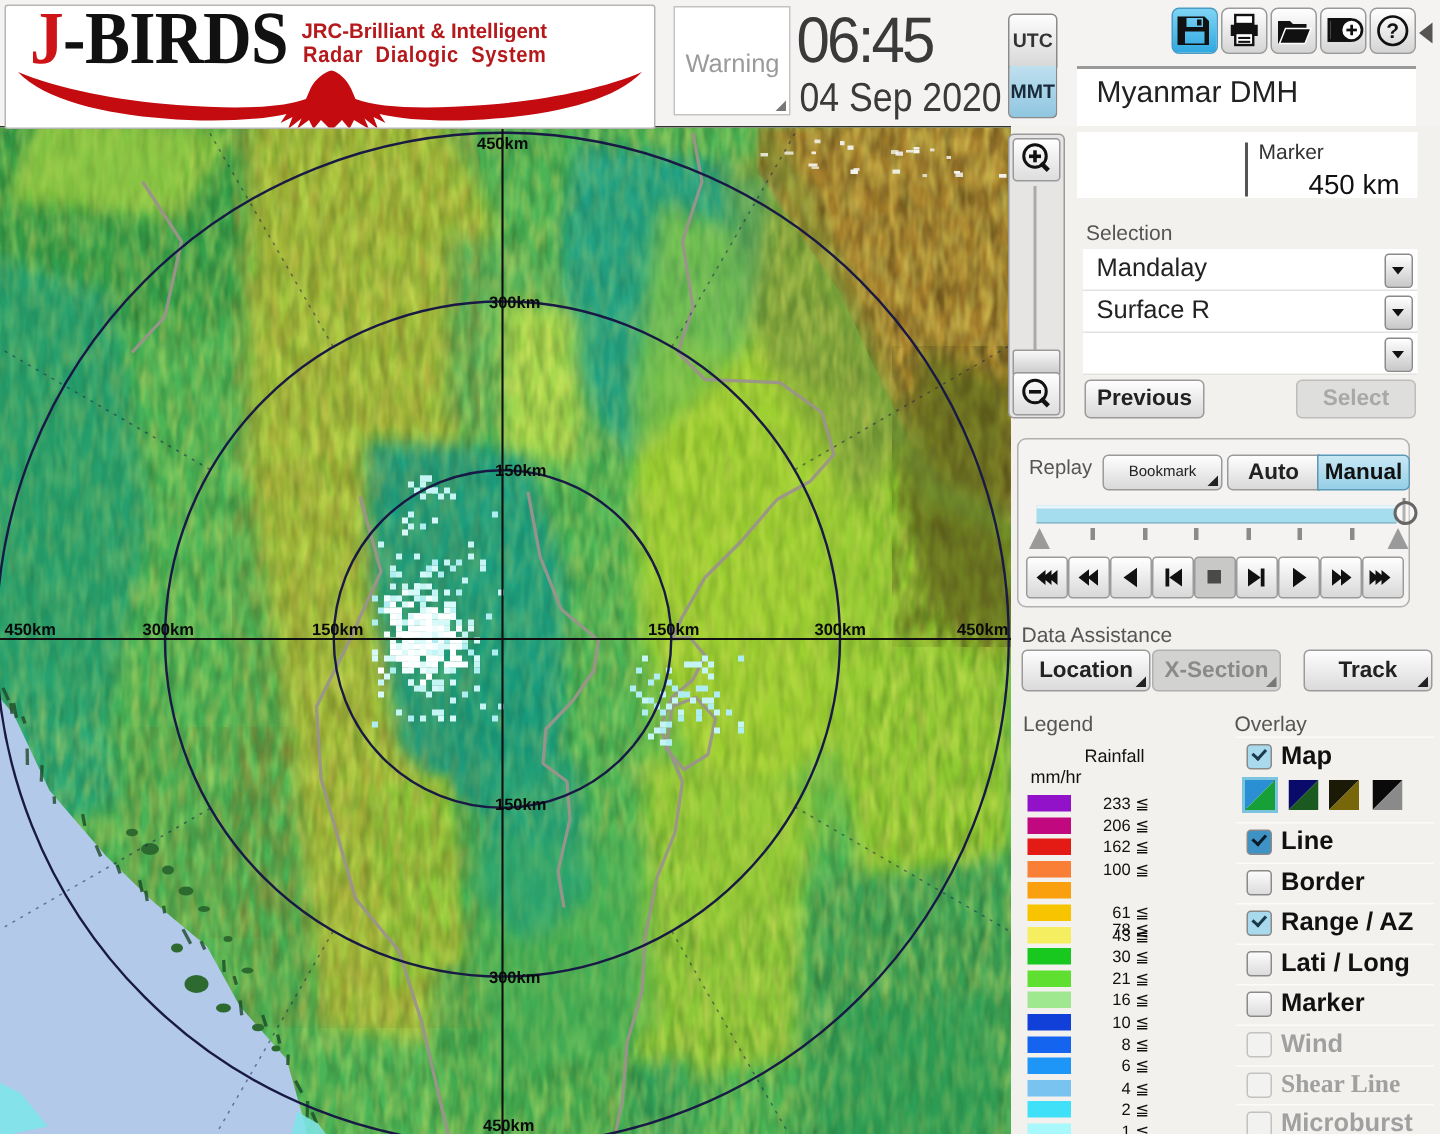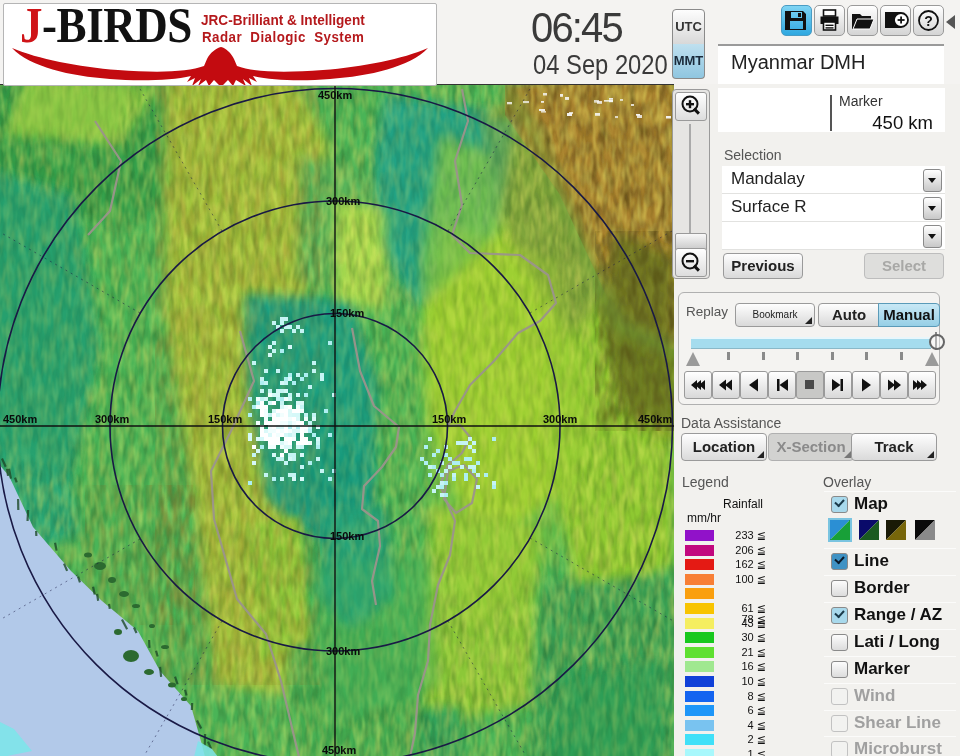--- a/index.html
+++ b/index.html
@@ -58,21 +58,21 @@
   #sliderthumb{left:250px;top:41px;width:12px;height:12px;border:2px solid #666;border-radius:50%;background:rgba(255,255,255,0.35);}
   #sliderline{left:256px;top:39px;width:2px;height:18px;background:#888;}
   .tmark{top:59px;width:0;height:0;border-left:7px solid transparent;border-right:7px solid transparent;border-bottom:14px solid #9a9a9a;}
   .tick{top:59px;width:3px;height:8px;background:#8a8a8a;}
   .pbbtn{top:78px;width:26px;height:26px;border:1px solid #9a9a9a;border-radius:3px;background:linear-gradient(#ffffff,#d8d8d8);}
   
   #dalbl{left:7px;top:331px;font-size:14px;color:#555;}
   .dabtn{top:349px;width:84px;height:26px;border:1px solid #9a9a9a;border-radius:4px;background:linear-gradient(#fefefe,#dadada);font-size:15px;font-weight:bold;color:#222;text-align:center;line-height:25px;}
   #dab1{left:7px;}
   #dab2{left:94px;background:#d2d2d0;color:#8a8a8a;border-color:#b0b0b0;}
-  #dab3{left:177px;width:84px;}
+  #dab3{left:195px;width:84px;}
   
   #leglbl{left:8px;top:390px;font-size:14px;color:#555;}
   #ovlbl{left:149px;top:390px;font-size:14px;color:#555;}
   #rainlbl{left:13px;top:413px;font-size:12px;color:#111;margin-left:36px;}
   #mmhrlbl{left:13px;top:427px;font-size:12px;color:#111;}
   .sw{left:11px;width:29px;height:11px;}
   .swnum{width:52px;text-align:right;font-size:11px;color:#111;}
   .leq{font-size:11px;color:#111;}
   
   .ovrow{left:150px;width:132px;height:27px;border-top:1px solid #fbfbfa;}
@@ -682,20 +682,24 @@
           C30,14 70,22 110,25 C150,28 180,27 196,21
           L199,14 C202,8 208,3 213,2 C218,3 223,8 226,14 L229,21
           C245,27 275,28 315,25 C355,22 395,14 420,3
           C402,22 362,31 322,34 C294,36.5 264,35.5 245,31
           L249,37 L241,33 L244,41 L235,34
           L238,41 L228,35 L225,41 L220,35 L213,42 L206,35 L201,41 L198,35
           L190,41 L193,34 L184,41 L187,33 L179,37 L183,31
           C164,35.5 130,36.5 102,34 C62,31 22,22 4,3 Z"></path>
       </svg>
     </div>
+    <div class="abs" id="warnbox">
+      <div class="abs" id="warntext">Warning</div>
+      <div class="foldg"></div>
+    </div>
     <div class="abs" id="clock">06:45</div>
     <div class="abs" id="date">04 Sep 2020</div>
     <div class="abs tzbtn" id="utc">UTC</div>
     <div class="abs tzbtn" id="mmt">MMT</div>
     <div class="abs toolbtn" id="tb1">
       <svg width="29" height="29" viewBox="0 0 29 29">
           <path fill="#111" d="M6,5 h15 l3,3 v16 h-21 v-19 z M9,6 v6 h11 v-6 z M16,7 h3 v4 h-3 z M8,15 h13 v8 h-13 z" fill-rule="evenodd"></path>
         </svg>
     </div>
     <div class="abs toolbtn" id="tb2">
@@ -869,21 +873,21 @@
           <div class="ovtxt">Lati / Long</div>
         </div>
         <div class="abs ovrow" style="top:572px;">
           <div class="cb"></div>
           <div class="ovtxt">Marker</div>
         </div>
         <div class="abs ovrow" style="top:599px;">
           <div class="cb cbdis"></div>
           <div class="ovtxt ovtxtdis">Wind</div>
         </div>
-        <div class="abs ovrow" style="top:626px;">
+        <div class="abs ovrow" style="top:626px;font-family:Liberation Serif, serif;">
           <div class="cb cbdis"></div>
           <div class="ovtxt ovtxtdis">Shear Line</div>
         </div>
         <div class="abs ovrow" style="top:652px;">
           <div class="cb cbdis"></div>
           <div class="ovtxt ovtxtdis">Microburst</div>
         </div>
         <div class="abs mapsq" style="left:156px;box-shadow:0 0 0 2px #7ac4e0, 0 0 0 1px #444 inset;"><svg width="20" height="20">
             <path d="M0,0 h20 L0,20 Z" fill="#2b8fd4"></path>
             <path d="M20,0 V20 H0 Z" fill="#18a038"></path>

